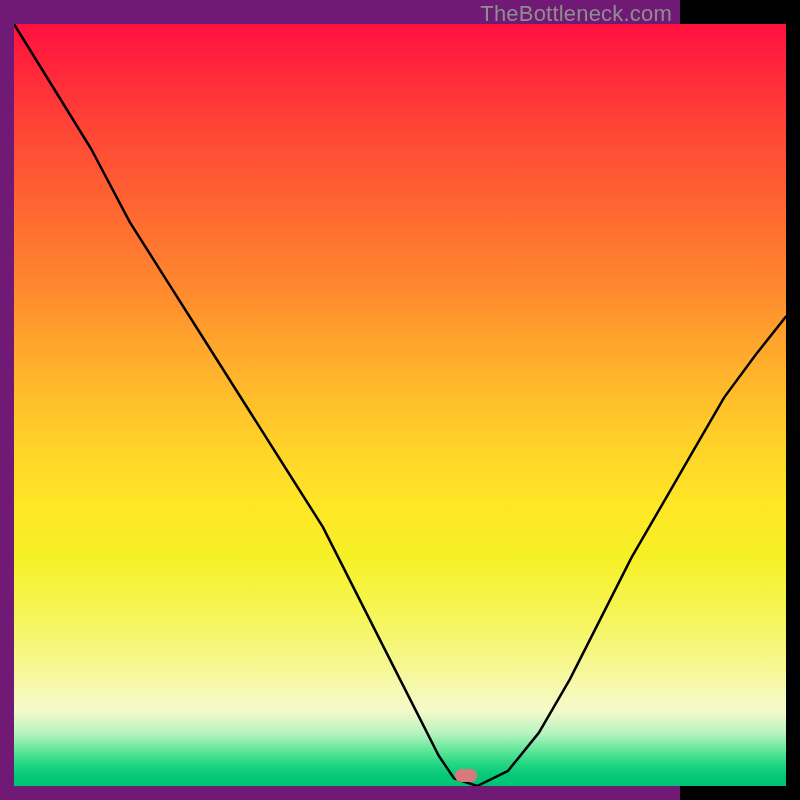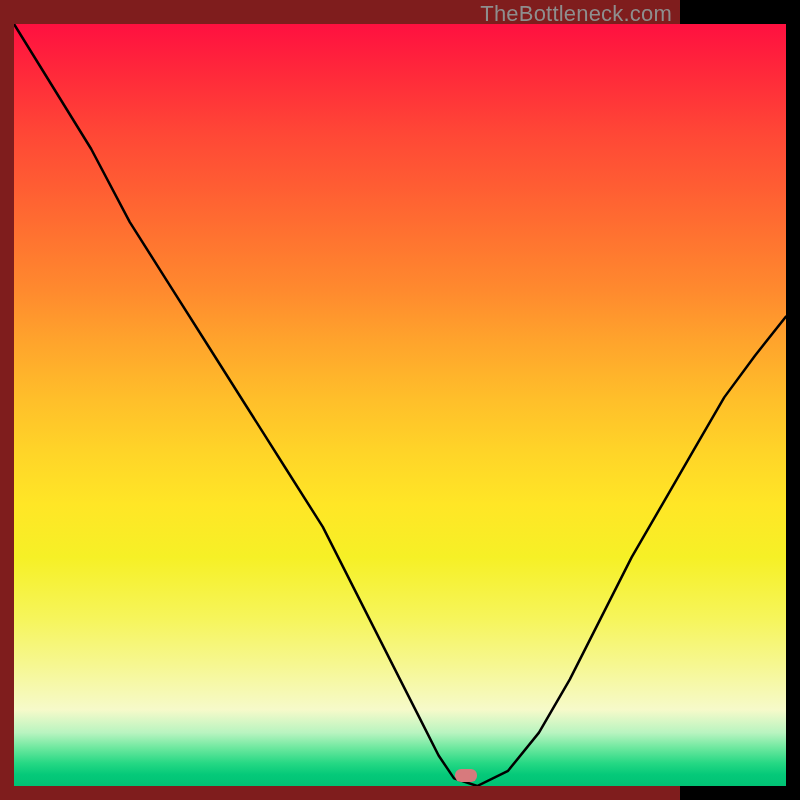--- a/index.html
+++ b/index.html
@@ -8,21 +8,21 @@
     width: 800px;
     height: 800px;
     background: #000;
     overflow: hidden;
     font-family: Arial, Helvetica, sans-serif;
   }
   .stage {
     position: relative;
     width: 680px;
     height: 800px;
-    background: #7f1d1d;
+    background: #701a75;
   }
   .plot {
     position: absolute;
     left: 14px;
     top: 24px;
     width: 772px;
     height: 762px;
     
     background: linear-gradient(
       to bottom,

